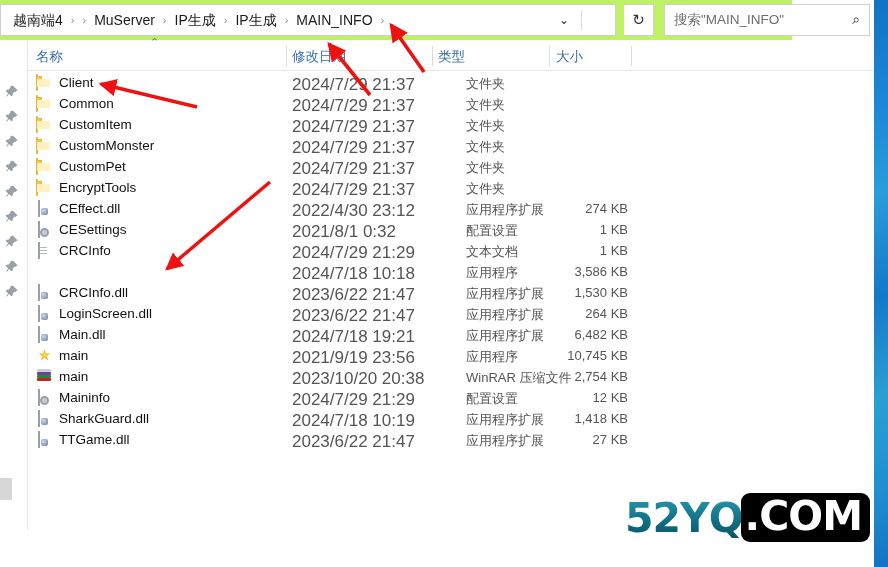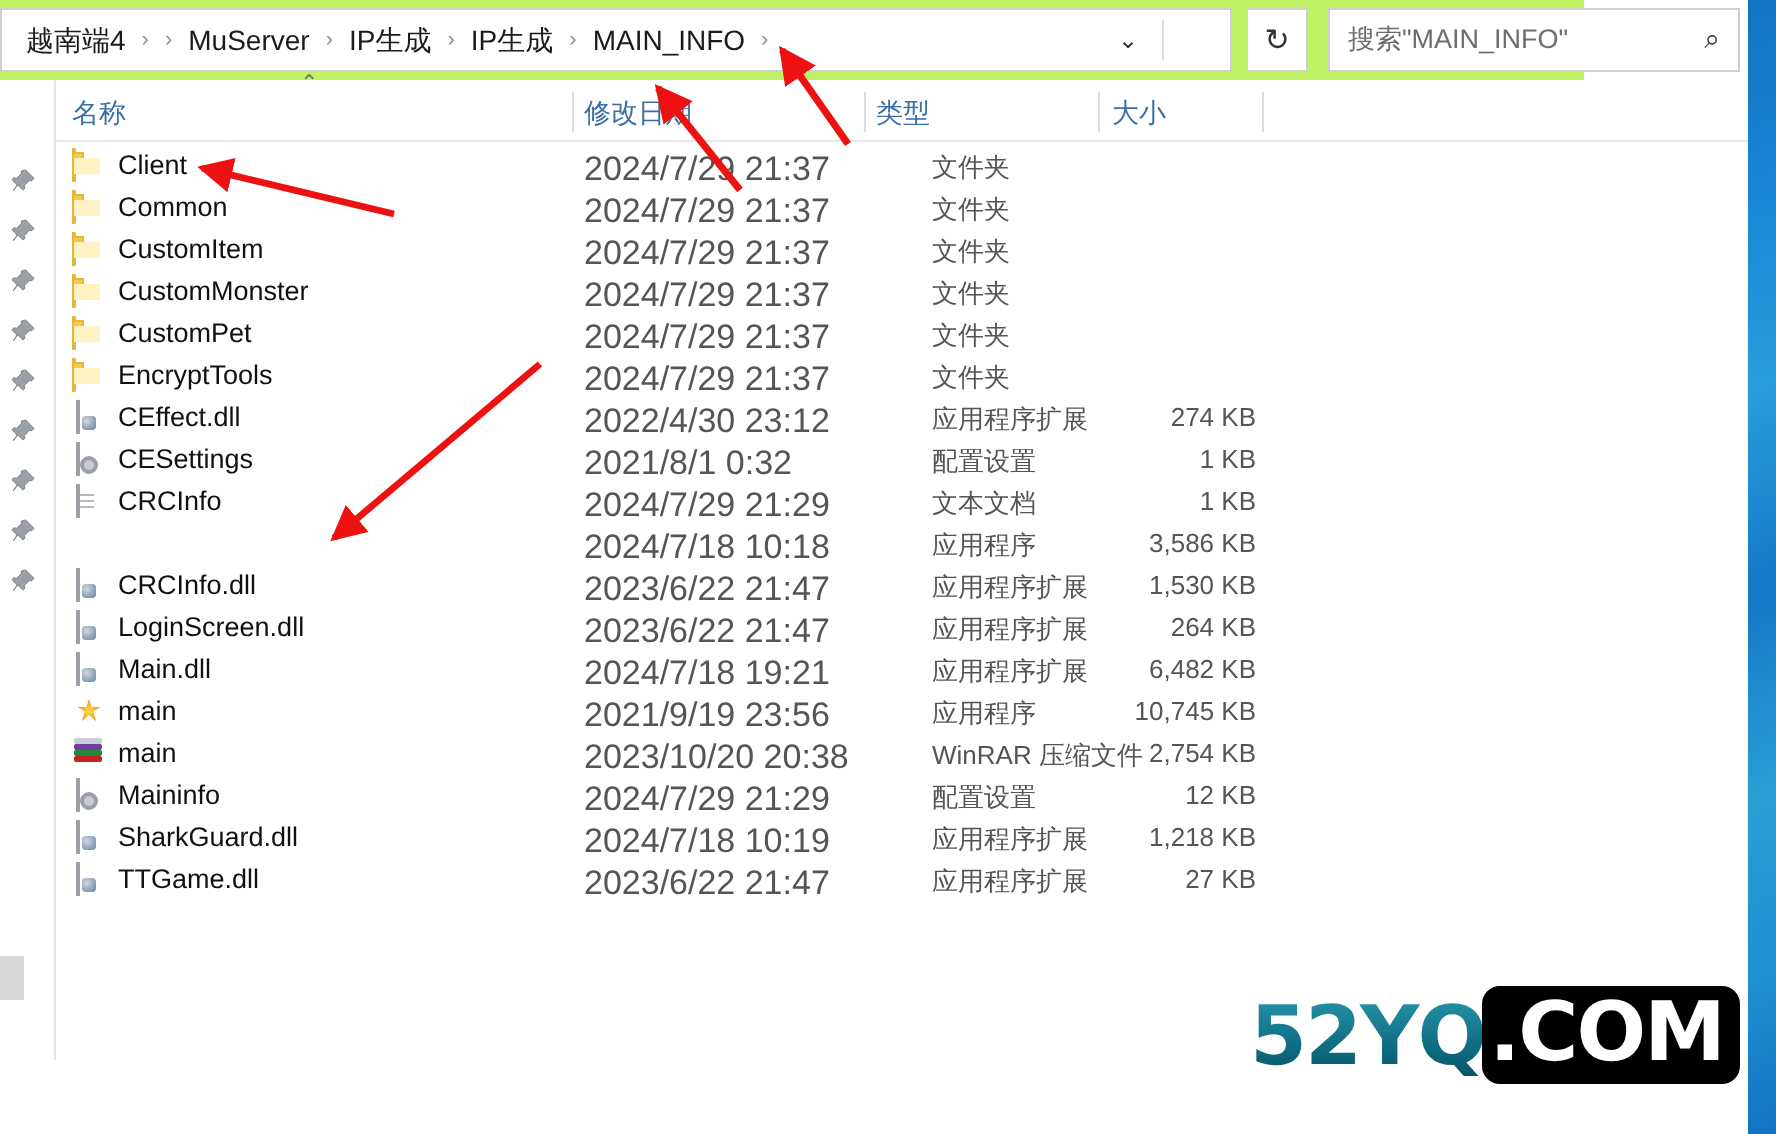--- a/index.html
+++ b/index.html
@@ -385,21 +385,21 @@
         <div class="cell-type">配置设置</div>
         <div class="cell-size">12 KB</div>
       </div>
       <div class="row">
         <div class="cell-name">
           <span class="ico"><span class="ico-dll"></span></span>
           <span class="nm">SharkGuard.dll</span>
         </div>
         <div class="cell-date">2024/7/18 10:19</div>
         <div class="cell-type">应用程序扩展</div>
-        <div class="cell-size">1,218 KB</div>
+        <div class="cell-size">1,418 KB</div>
       </div>
       <div class="row">
         <div class="cell-name">
           <span class="ico"><span class="ico-dll"></span></span>
           <span class="nm">TTGame.dll</span>
         </div>
         <div class="cell-date">2023/6/22 21:47</div>
         <div class="cell-type">应用程序扩展</div>
         <div class="cell-size">27 KB</div>
       </div>

